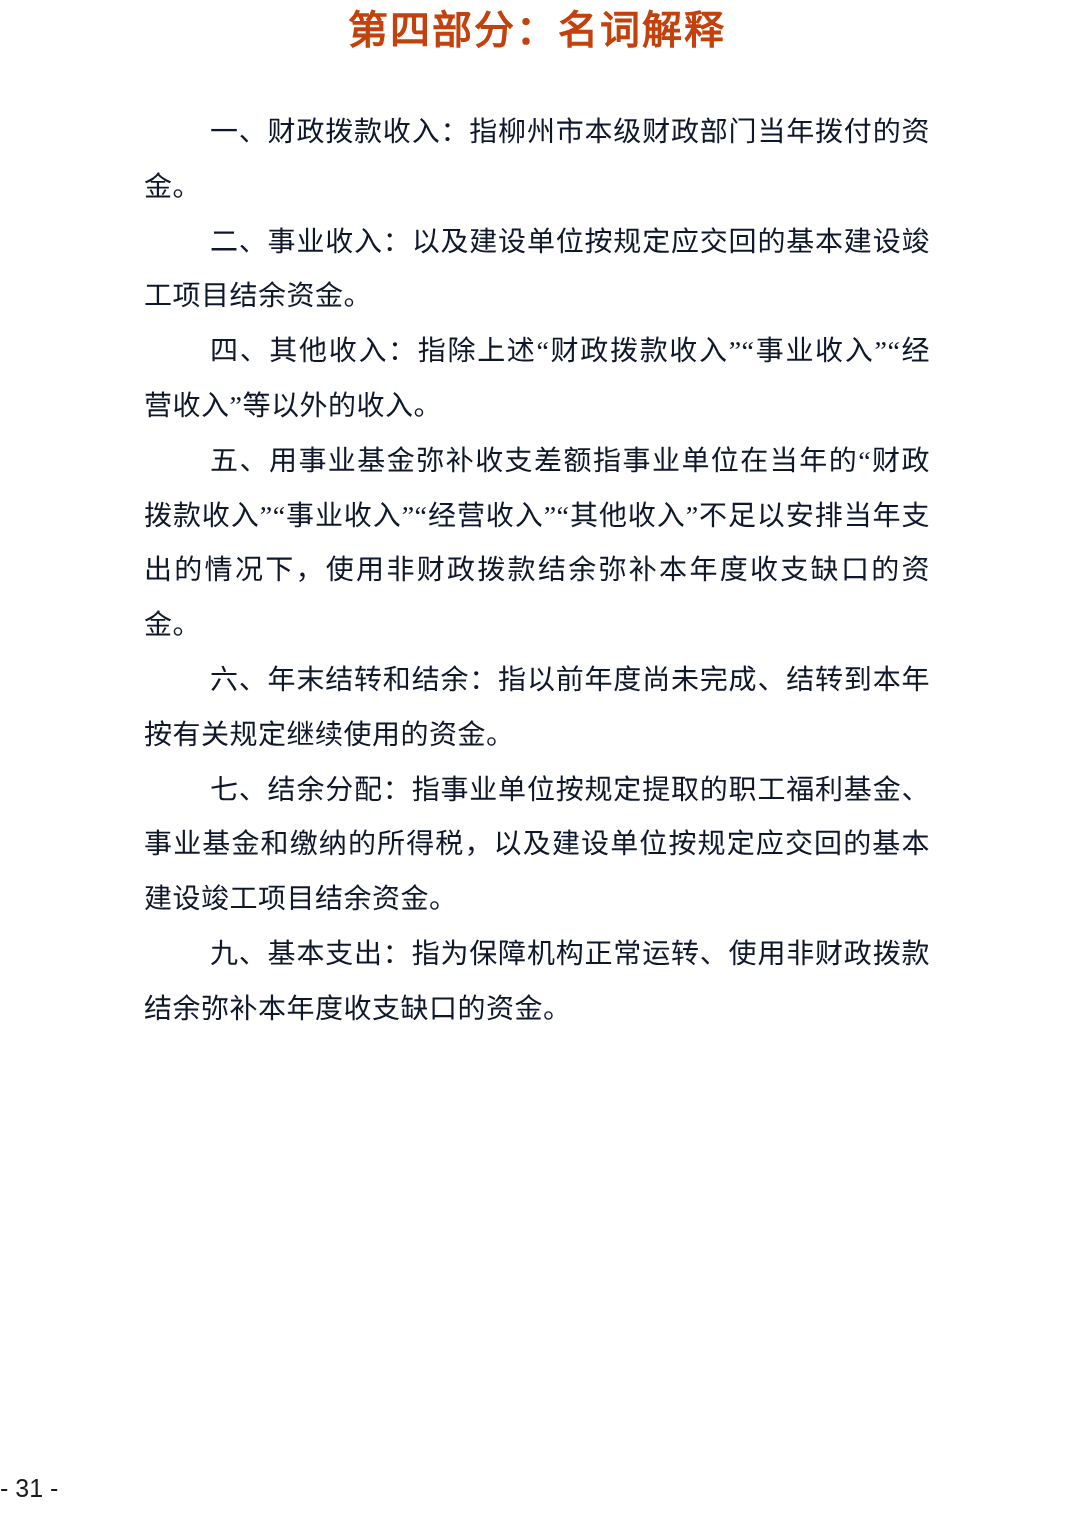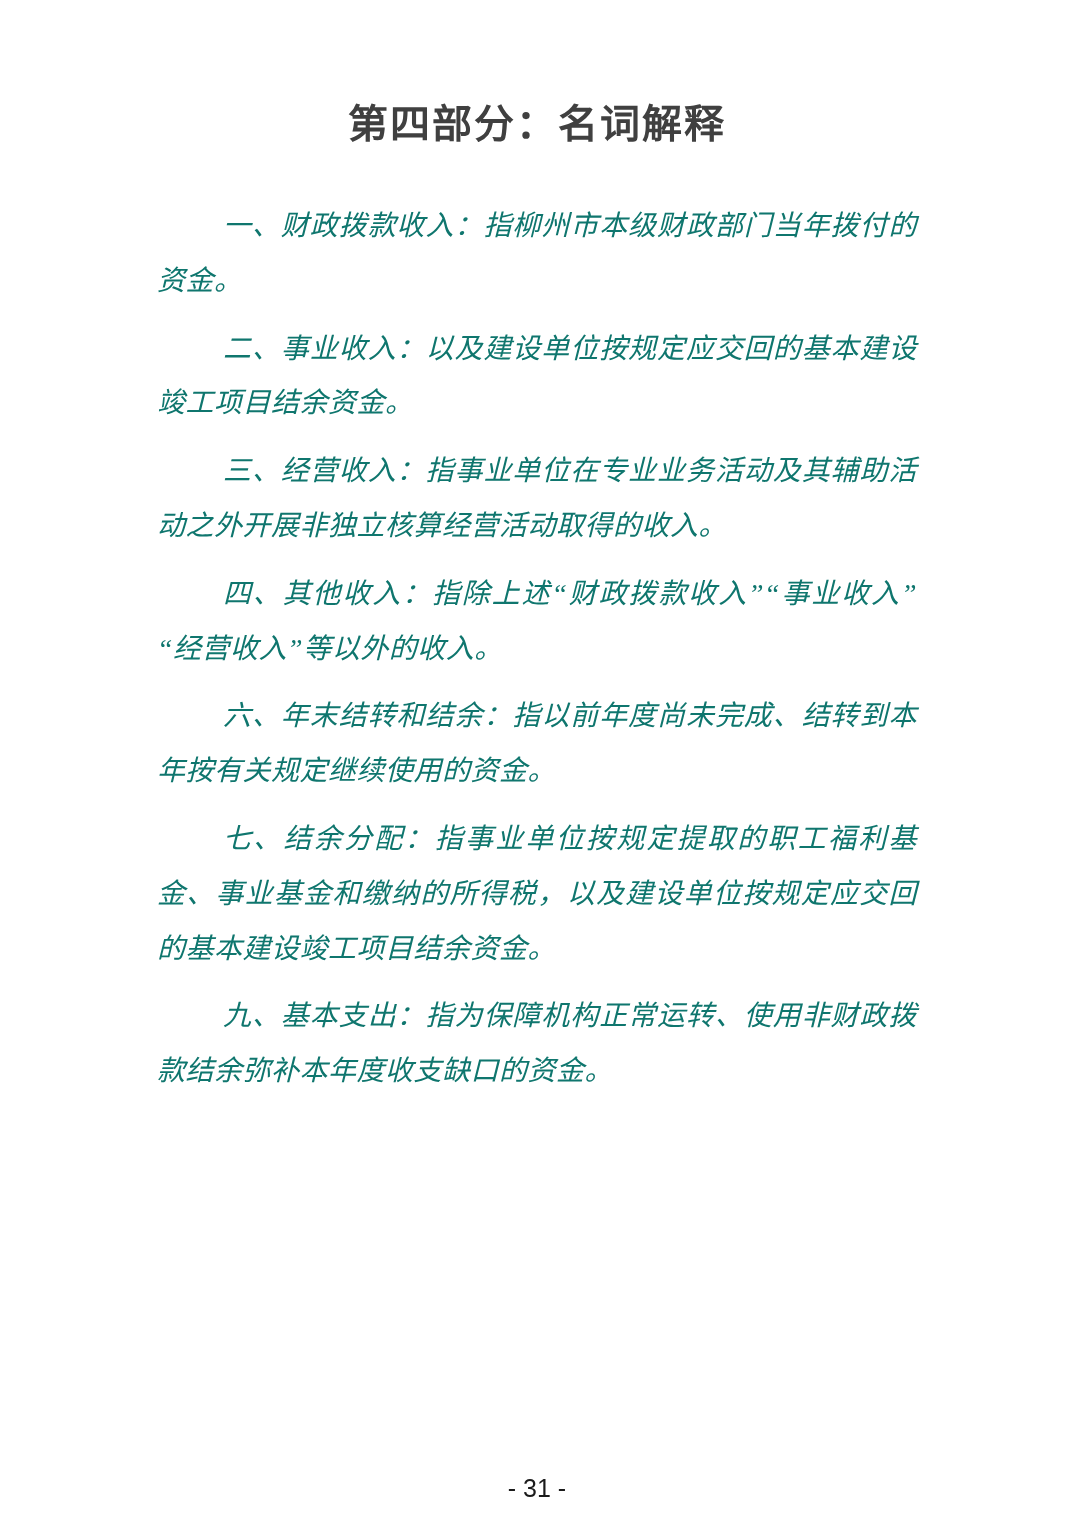--- a/index.html
+++ b/index.html
@@ -12,67 +12,64 @@
     position: relative;
     width: 1074px;
     height: 1520px;
     margin: 0 auto;
     background: #ffffff;
     color: #111111;
     overflow: hidden;
   }
   .doc-title {
     margin: 0;
-    padding-top: 94px;
     text-align: center;
     font-family: "Liberation Sans", "DejaVu Sans", sans-serif;
     font-weight: bold;
     font-size: 40px;
     line-height: 60px;
     letter-spacing: 2px;
-    color: #404040;
+    color: #c2410c;
   }
   .doc-body {
     width: 786px;
     margin: 45px auto 0 auto;
   }
   .doc-body p {
-    margin: 13px;
+    margin: 0;
     font-family: "Liberation Serif", "DejaVu Serif", serif;
     font-size: 28px;
     line-height: 54.8px;
     letter-spacing: 0.5px;
     text-align: justify;
     text-indent: 66px;
-    color: #0f766e;
-    font-style: italic;
+    color: #0f172a;
   }
   .page-footer {
     position: absolute;
     left: 0;
     right: 0;
     top: 1474px;
-    text-align: center;
     font-family: "Liberation Sans", "DejaVu Sans", sans-serif;
     font-size: 25px;
     color: #1a1a1a;
   }
 </style>
 </head>
 <body>
 
 <div class="page">
 
   <h1 class="doc-title">第四部分：名词解释</h1>
 
   <div class="doc-body">
     <p>一、财政拨款收入：指柳州市本级财政部门当年拨付的资金。</p>
     <p>二、事业收入：以及建设单位按规定应交回的基本建设竣工项目结余资金。</p>
-    <p>三、经营收入：指事业单位在专业业务活动及其辅助活动之外开展非独立核算经营活动取得的收入。</p>
     <p>四、其他收入：指除上述“财政拨款收入”“事业收入”“经营收入”等以外的收入。</p>
+    <p>五、用事业基金弥补收支差额指事业单位在当年的“财政拨款收入”“事业收入”“经营收入”“其他收入”不足以安排当年支出的情况下，使用非财政拨款结余弥补本年度收支缺口的资金。</p>
     <p>六、年末结转和结余：指以前年度尚未完成、结转到本年按有关规定继续使用的资金。</p>
     <p>七、结余分配：指事业单位按规定提取的职工福利基金、事业基金和缴纳的所得税，以及建设单位按规定应交回的基本建设竣工项目结余资金。</p>
     <p>九、基本支出：指为保障机构正常运转、使用非财政拨款结余弥补本年度收支缺口的资金。</p>
   </div>
 
   <div class="page-footer">- 31 -</div>
 
 </div>
 
 </body></html>

